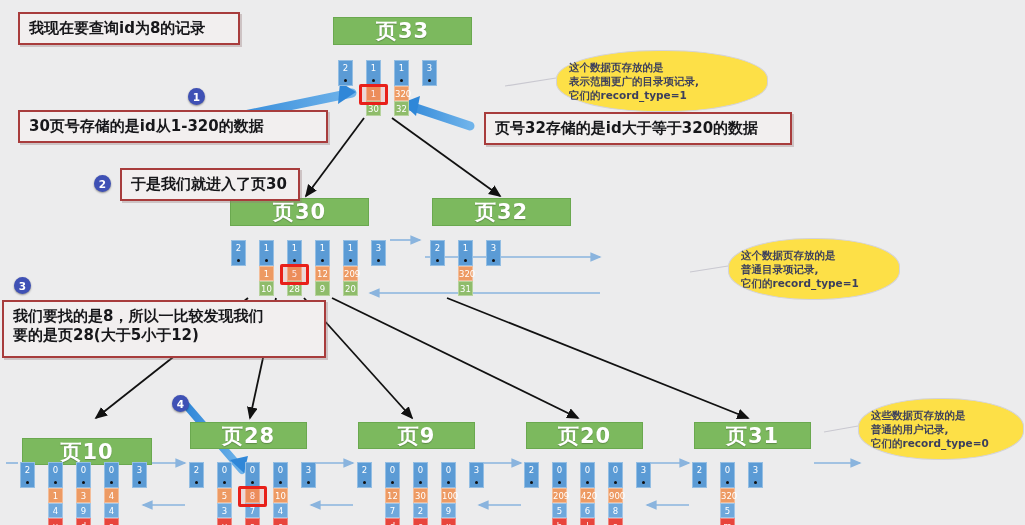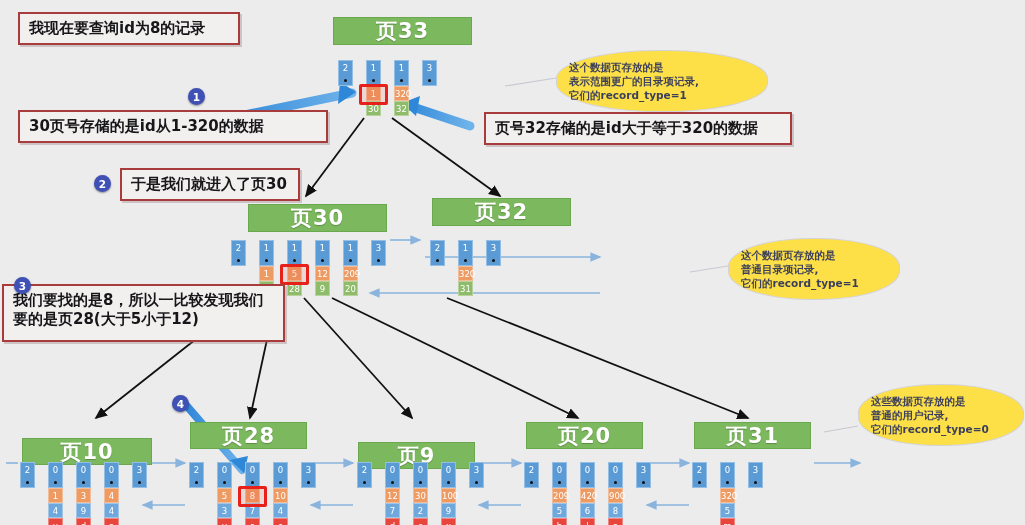--- a/index.html
+++ b/index.html
@@ -143,21 +143,21 @@
           <div class="seg orange">320</div>
           <div class="seg green">32</div>
         </div>
         <div class="cellcol last" style="margin-right: 60px;">
           <div class="seg hdr">3</div>
           <div class="dotrow">
             <span class="dot"></span>
           </div>
         </div>
       </div>
-      <div class="pagebar" style="left: 248px; top: 198px; width: 139px; height: 28px; margin-top: 6px;">页30</div>
+      <div class="pagebar" style="left: 230px; top: 198px; width: 139px; height: 28px;">页30</div>
       <div class="stack" style="left: 231px; top: 240px;">
         <div class="cellcol">
           <div class="seg hdr">2</div>
           <div class="dotrow">
             <span class="dot"></span>
           </div>
         </div>
         <div class="cellcol">
           <div class="seg hdr">1</div>
           <div class="dotrow">
@@ -299,21 +299,21 @@
           <div class="seg pale">4</div>
           <div class="seg red">o</div>
         </div>
         <div class="cellcol last">
           <div class="seg hdr">3</div>
           <div class="dotrow">
             <span class="dot"></span>
           </div>
         </div>
       </div>
-      <div class="pagebar" style="left: 358px; top: 422px; width: 117px; height: 27px; margin-top: 20px;">页9</div>
+      <div class="pagebar" style="left: 358px; top: 422px; width: 117px; height: 27px;">页9</div>
       <div class="stack" style="left: 357px; top: 462px;">
         <div class="cellcol">
           <div class="seg hdr">2</div>
           <div class="dotrow">
             <span class="dot"></span>
           </div>
         </div>
         <div class="cellcol">
           <div class="seg hdr">0</div>
           <div class="dotrow">
@@ -413,29 +413,29 @@
             <span class="dot"></span>
           </div>
         </div>
       </div>
     </div>
   <div id="boxes-layer">
       <div class="rbox" style="left: 18px; top: 12px; width: 222px; min-height: 31px; white-space: pre-line;">我现在要查询id为8的记录</div>
       <div class="rbox" style="left: 18px; top: 110px; width: 310px; min-height: 33px; white-space: pre-line;">30页号存储的是id从1-320的数据</div>
       <div class="rbox" style="left: 484px; top: 112px; width: 308px; min-height: 33px; white-space: pre-line;">页号32存储的是id大于等于320的数据</div>
       <div class="rbox" style="left: 120px; top: 168px; width: 180px; min-height: 31px; white-space: pre-line;">于是我们就进入了页30</div>
-      <div class="rbox" style="left: 2px; top: 284px; width: 283px; min-height: 58px; white-space: pre-line;">我们要找的是8，所以一比较发现我们
+      <div class="rbox" style="left: 2px; top: 300px; width: 324px; min-height: 58px; white-space: pre-line;">我们要找的是8，所以一比较发现我们
 要的是页28(大于5小于12)</div>
       <div class="cloud" style="left: 556px; top: 50px; width: 212px; min-height: 62px; white-space: pre-line;">这个数据页存放的是
 表示范围更广的目录项记录,
 它们的record_type=1</div>
       <div class="cloud" style="left: 728px; top: 238px; width: 172px; min-height: 62px; white-space: pre-line;">这个数据页存放的是
 普通目录项记录,
 它们的record_type=1</div>
-      <div class="cloud" style="left: 858px; top: 384px; width: 166px; min-height: 62px; white-space: pre-line;">这些数据页存放的是
+      <div class="cloud" style="left: 858px; top: 398px; width: 166px; min-height: 62px; white-space: pre-line;">这些数据页存放的是
 普通的用户记录,
 它们的record_type=0</div>
       <div class="numcircle" style="left: 188px; top: 88px;">1</div>
       <div class="numcircle" style="left: 94px; top: 175px;">2</div>
       <div class="numcircle" style="left: 14px; top: 277px;">3</div>
       <div class="numcircle" style="left: 172px; top: 395px;">4</div>
     </div>
 </div>
 
 </body></html>

